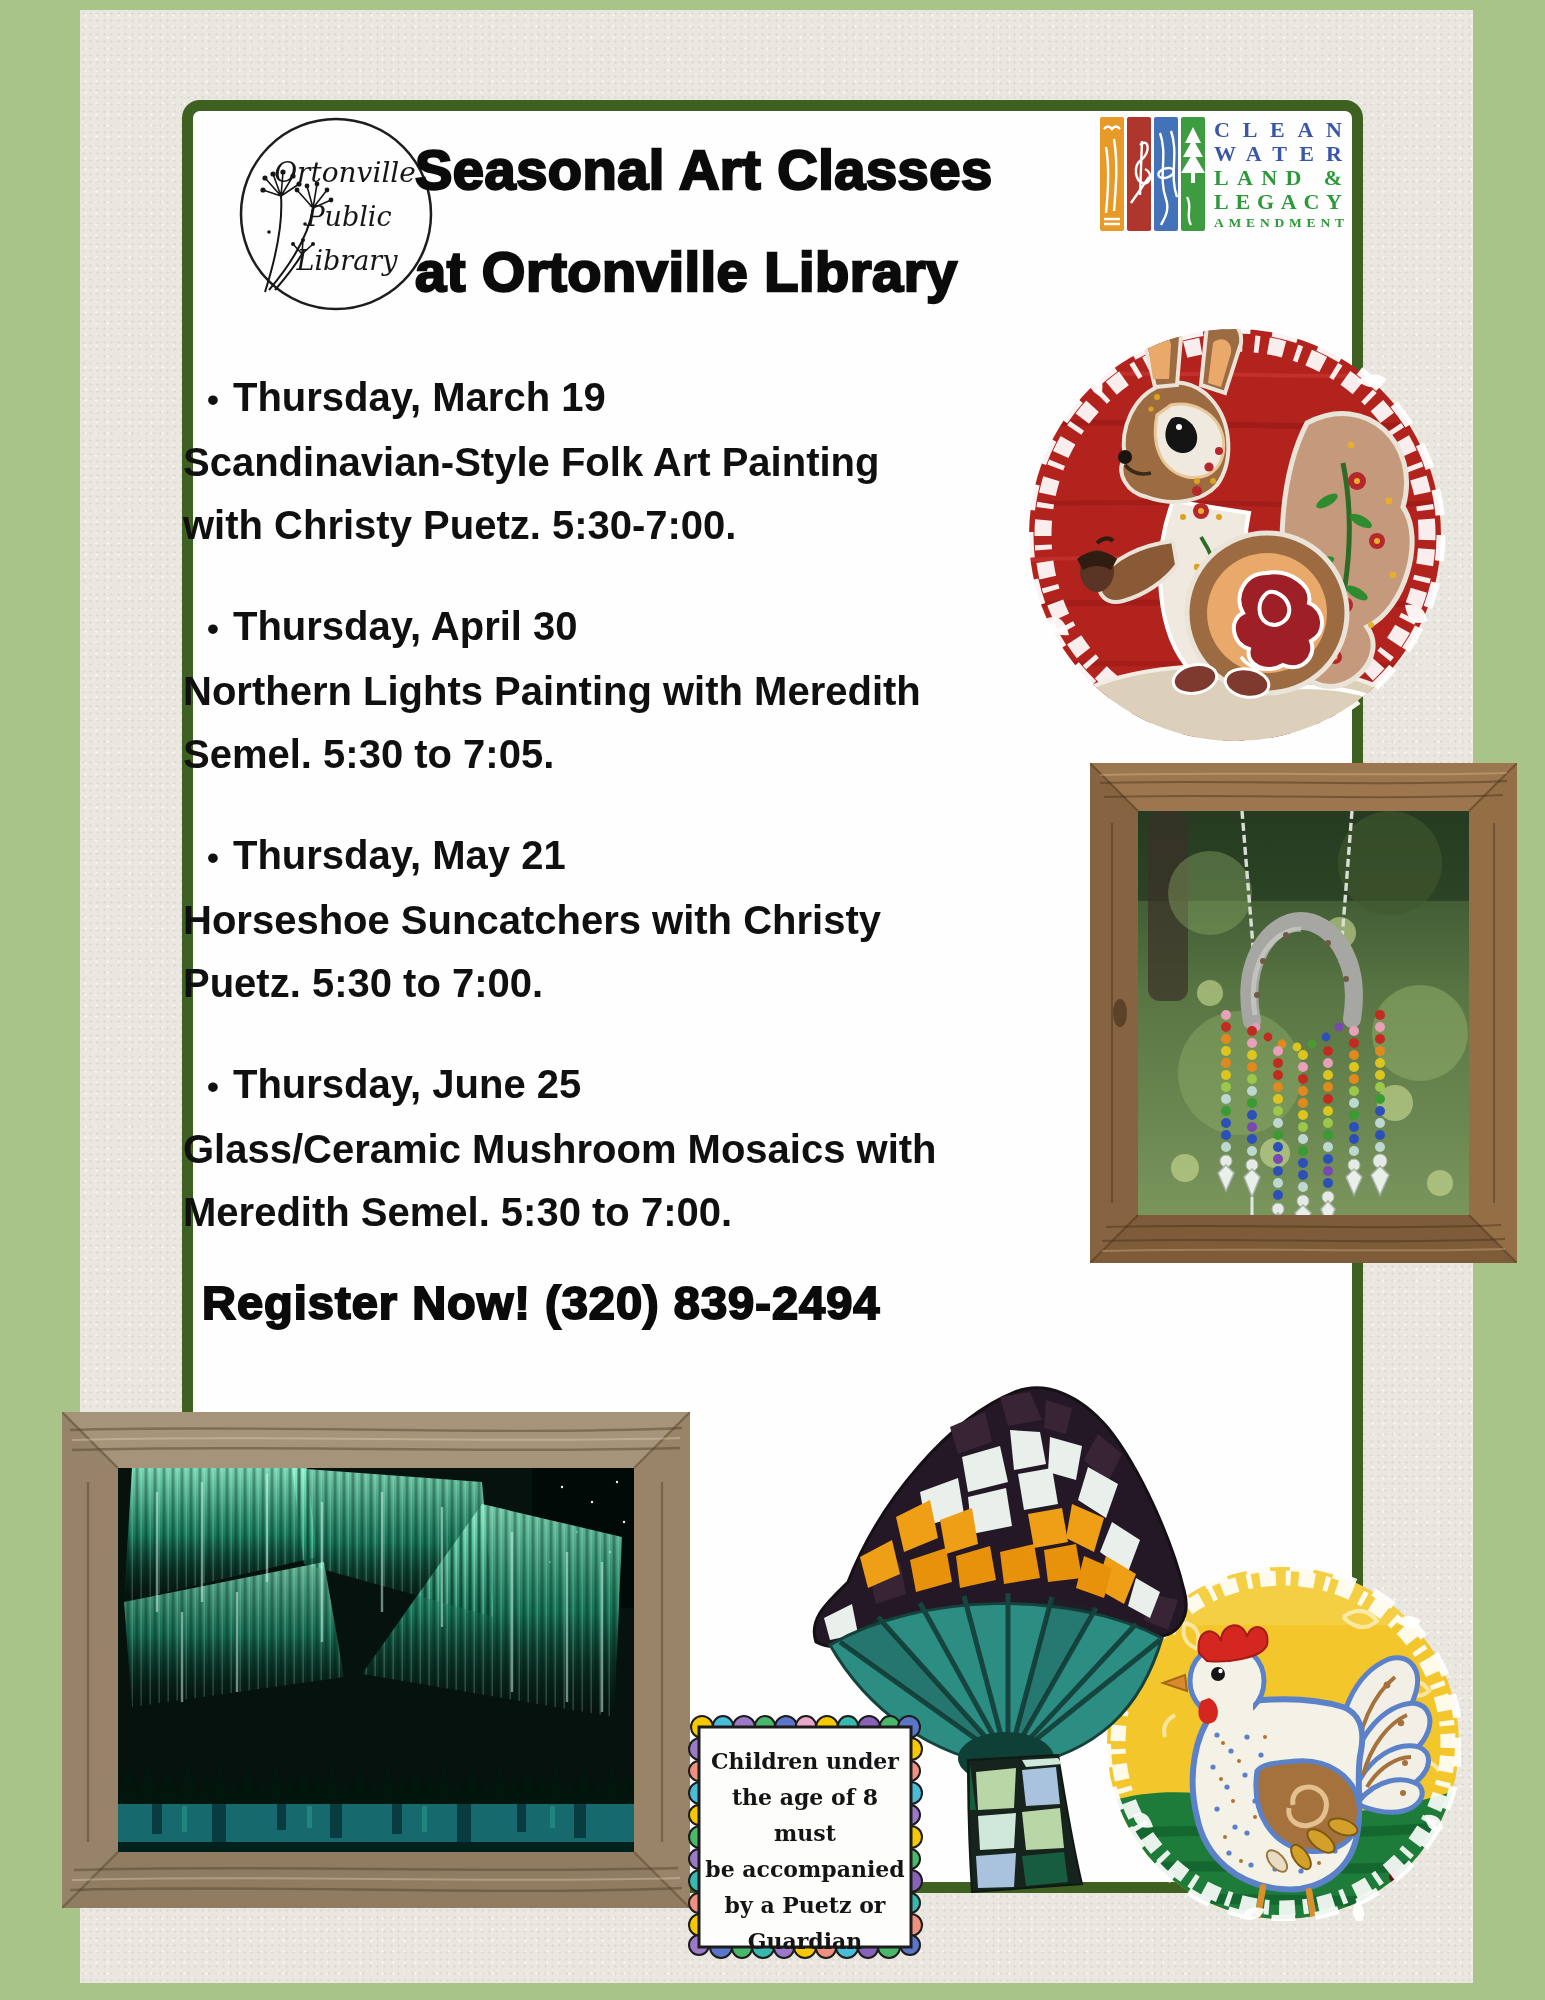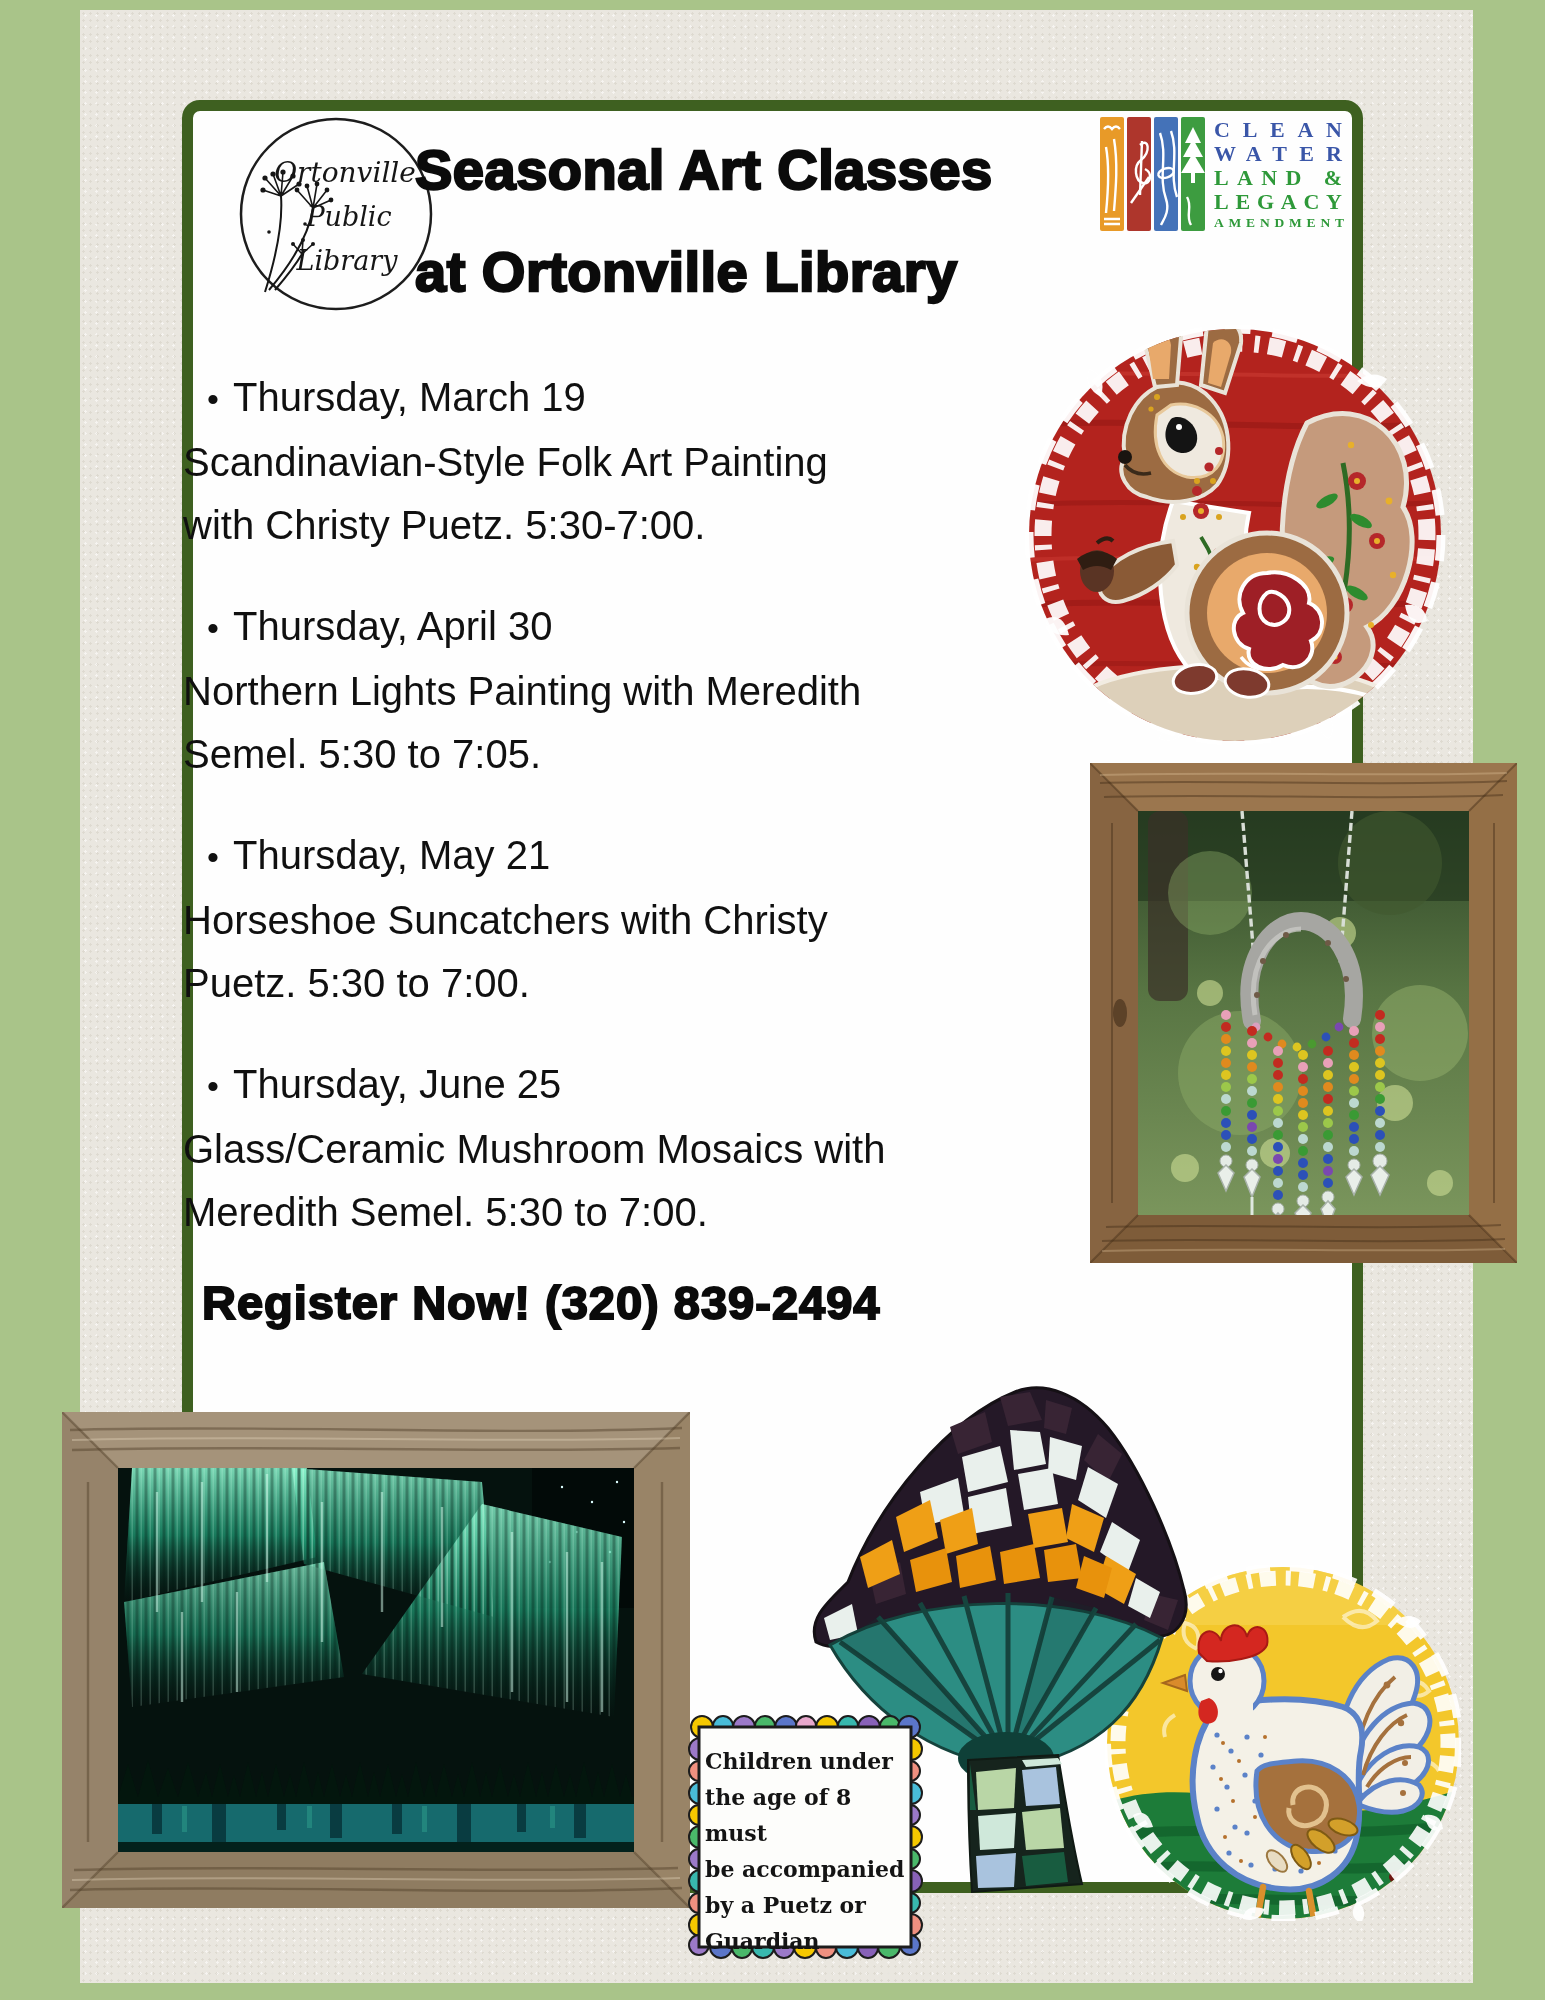--- a/index.html
+++ b/index.html
@@ -13,29 +13,29 @@
          background-size:7px 7px,11px 11px;}
   #card{position:absolute;left:182px;top:100px;width:1181px;height:1793px;box-sizing:border-box;
         background:#fefefe;border:11px solid #3e6020;border-radius:18px;z-index:1;}
   
   .title-line{position:absolute;left:415px;width:660px;text-align:left;color:#0b0b0b;
         font-weight:800;font-size:56px;line-height:1;letter-spacing:.5px;z-index:2;
         -webkit-text-stroke:2.4px #0b0b0b;}
   #title1{top:142px;} #title2{top:244px;}
   
   #class-list{position:absolute;left:183px;top:366px;width:920px;z-index:2;color:#101010;
-        font-size:40px;line-height:63px;font-weight:400;}
+        font-size:40px;line-height:63px;font-weight:700;}
   .class-item{margin-bottom:38px;white-space:nowrap;}
   .date-line{padding-left:24px;}
   .bullet{display:inline-block;width:26px;font-size:34px;}
   
   #register{position:absolute;left:202px;top:1275px;z-index:2;color:#0b0b0b;font-size:47px;
         font-weight:800;-webkit-text-stroke:2px #0b0b0b;letter-spacing:1px;white-space:nowrap;}
   
-  #notice-text{position:absolute;left:20px;top:30px;width:200px;
+  #notice-text{position:absolute;left:20px;top:30px;width:200px;text-align:center;
         font-family:"DejaVu Serif",serif;font-weight:700;font-size:22px;line-height:36px;color:#141414;}
   .img-wrap{position:absolute;}
   svg{display:block;}
 </style>
 </head>
 <body>
 
 <div id="page">
   <div id="paper"></div>
   <div id="card"></div>

